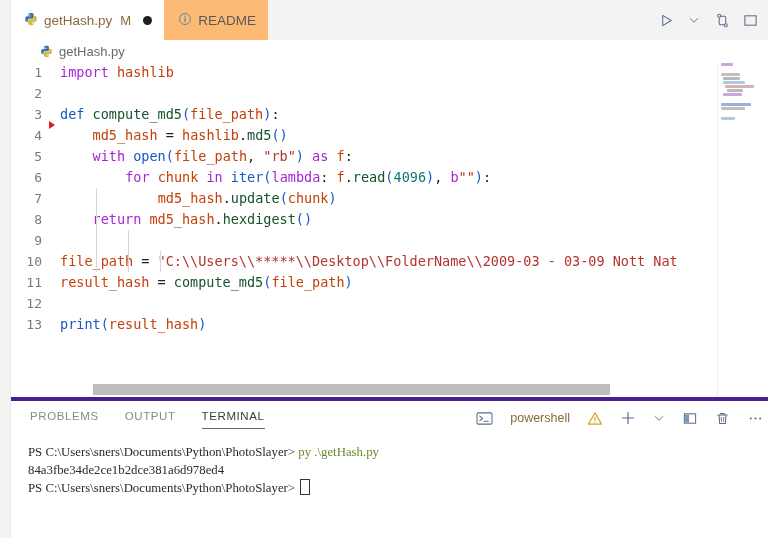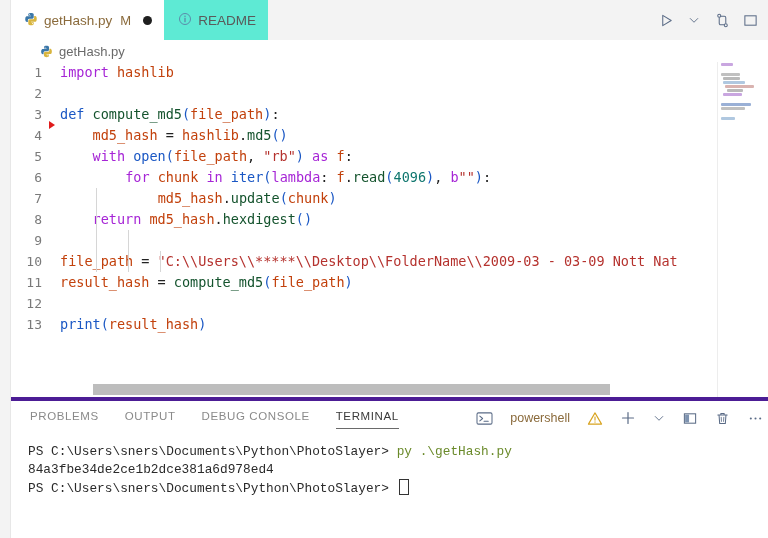--- a/index.html
+++ b/index.html
@@ -55,21 +55,21 @@
     white-space: nowrap;
     position: relative;
     box-sizing: border-box;
     cursor: pointer;
   }
   .tab.active {
     background: #ffffff;
     color: #8a6a3b;
   }
   .tab.inactive {
-    background: #5eead4;
+    background: #fdba74;
     color: #5a5a5a;
   }
   .tab .tab-label { font-size: 13.5px; }
   .tab .tab-mod {
     font-size: 13px;
     color: #8a6a3b;
     margin-left: 2px;
   }
   .tab .dirty-dot {
     width: 9px; height: 9px;
@@ -281,21 +281,21 @@
     display: flex;
     align-items: center;
     justify-content: center;
     cursor: pointer;
     color: #5a6b86;
   }
 
   .terminal {
     flex: 1;
     padding: 8px 0 0 28px;
-    font-family: Liberation Mono, monospace;
+    font-family: Liberation Serif, serif;
     font-size: 12.8px;
     line-height: 18px;
     color: #2a2a2a;
     white-space: pre;
     overflow: hidden;
   }
   .term-line { white-space: pre; }
   .term-cmd { color: #6a8a2a; }
   .cursor-box {
     display: inline-block;
@@ -406,21 +406,20 @@
         <div class="mm-line" style="width: 13.9px; margin-left: 3px; background: rgb(176, 200, 224);"></div>
       </div>
     <div class="v-scroll-edge"></div>
   </div>
 
   <div class="panel">
 
     <div class="panel-header">
       <div class="ptab">PROBLEMS</div>
       <div class="ptab">OUTPUT</div>
-      <div class="ptab">DEBUG CONSOLE</div>
       <div class="ptab active">TERMINAL</div>
 
       <div class="panel-actions">
         <div class="pa-icon">
           <svg width="17" height="15" viewBox="0 0 18 16">
             <rect x="1" y="2" width="16" height="12" rx="1.5" fill="none" stroke="#5a6b86" stroke-width="1.1"></rect>
             <path d="M4 5.5 L7 8 L4 10.5" fill="none" stroke="#5a6b86" stroke-width="1.1" stroke-linecap="round" stroke-linejoin="round"></path>
             <path d="M8.5 11 L13 11" stroke="#5a6b86" stroke-width="1.1" stroke-linecap="round"></path>
           </svg>
         </div>

